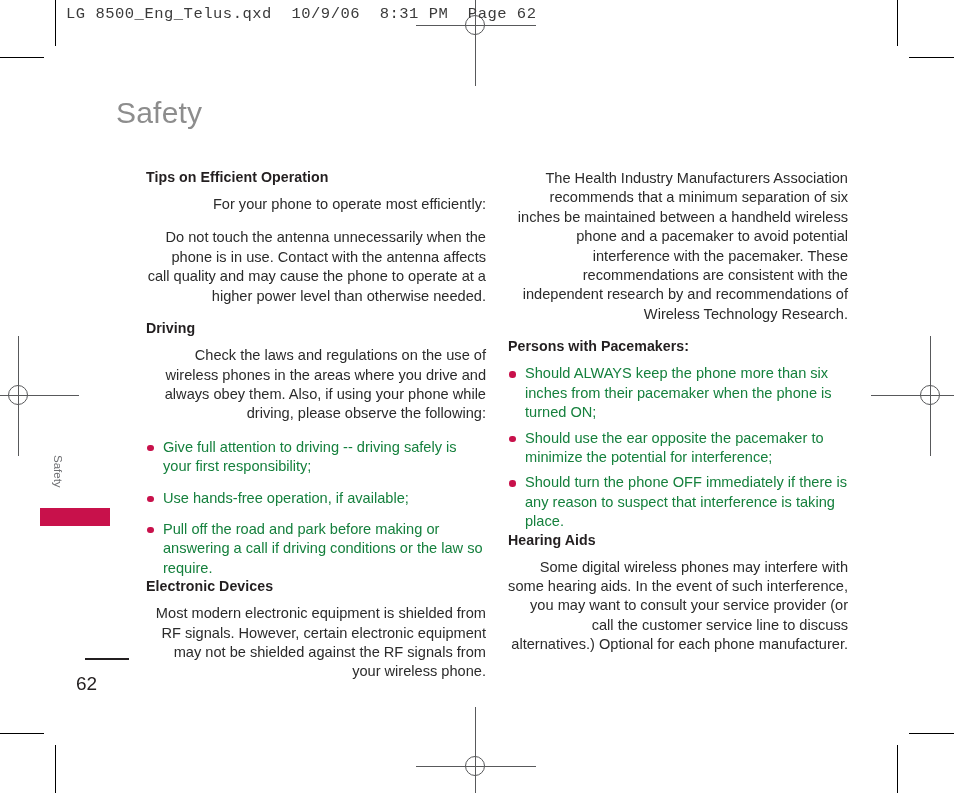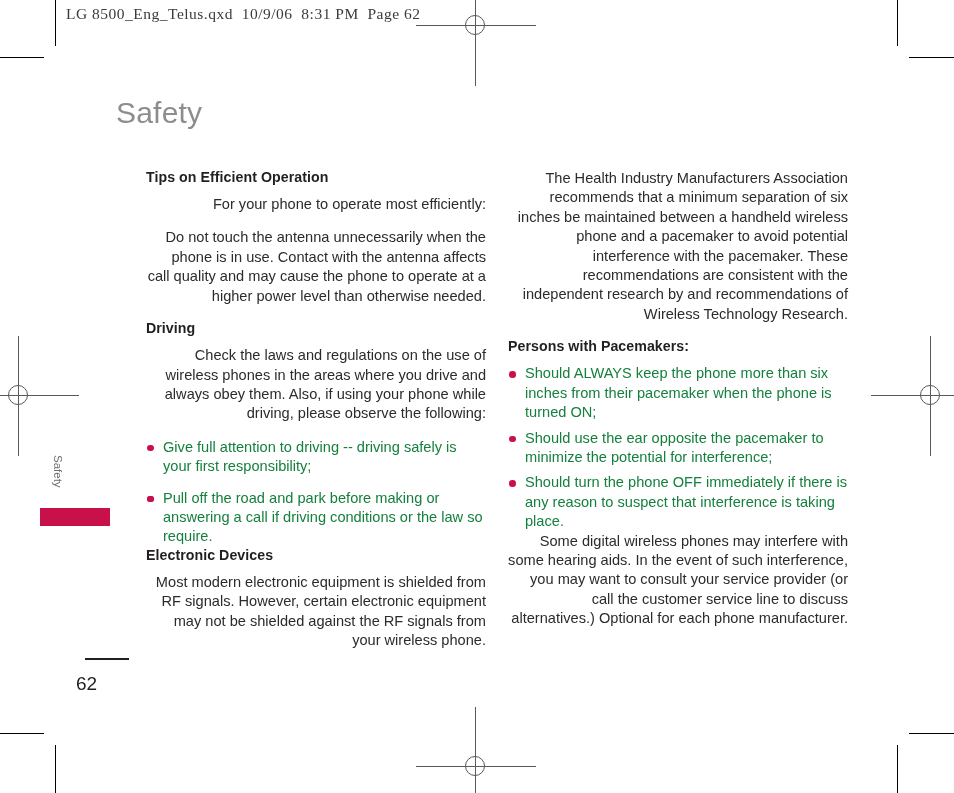--- a/index.html
+++ b/index.html
@@ -56,21 +56,21 @@
     background: #58595b;
   }
   .reg-long-h { width: 120px !important; left: -37px !important; }
   .reg-long-v { height: 120px !important; top: -37px !important; }
 
   
   .file-header {
     position: absolute;
     left: 66px;
     top: 5px;
-    font-family: Liberation Serif, serif;
+    font-family: Liberation Mono, monospace;
     font-size: 15.5px;
     letter-spacing: 0.5px;
     color: #3b3b3b;
     white-space: pre;
   }
 
   
   .page-title {
     position: absolute;
     left: 116px;
@@ -224,20 +224,21 @@
 
   <h2 class="section-head spaced-head">Driving</h2>
   <p class="body-text">Check the laws and regulations on the use of wireless phones in the areas where you drive and always obey them. Also, if using your phone while driving, please observe the following:</p>
   <ul class="bullet-list list-block">
     <li>
       <span class="bullet-dot"></span>
       <span>Give full attention to driving -- driving safely is your first responsibility;</span>
     </li>
     <li>
       <span class="bullet-dot"></span>
+      <span>Use hands-free operation, if available;</span>
     </li>
     <li>
       <span class="bullet-dot"></span>
       <span>Pull off the road and park before making or answering a call if driving conditions or the law so require.</span>
     </li>
   </ul>
 
   <h2 class="section-head spaced-head">Electronic Devices</h2>
   <p class="body-text">Most modern electronic equipment is shielded from RF signals. However, certain electronic equipment may not be shielded against the RF signals from your wireless phone.</p>
 
@@ -256,15 +257,16 @@
     <li>
       <span class="bullet-dot"></span>
       <span>Should use the ear opposite the pacemaker to minimize the potential for interference;</span>
     </li>
     <li>
       <span class="bullet-dot"></span>
       <span>Should turn the phone OFF immediately if there is any reason to suspect that interference is taking place.</span>
     </li>
   </ul>
 
+  <h2 class="section-head spaced-head">Hearing Aids</h2>
   <p class="body-text">Some digital wireless phones may interfere with some hearing aids. In the event of such interference, you may want to consult your service provider (or call the customer service line to discuss alternatives.) Optional for each phone manufacturer.</p>
 
 </div>
 
 </body></html>

